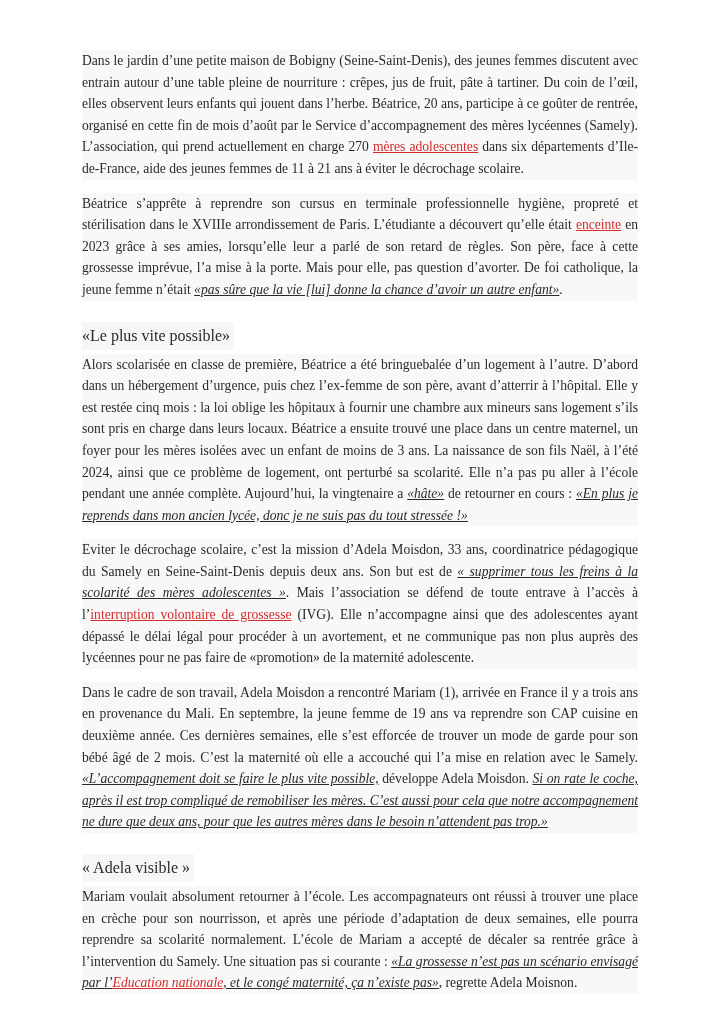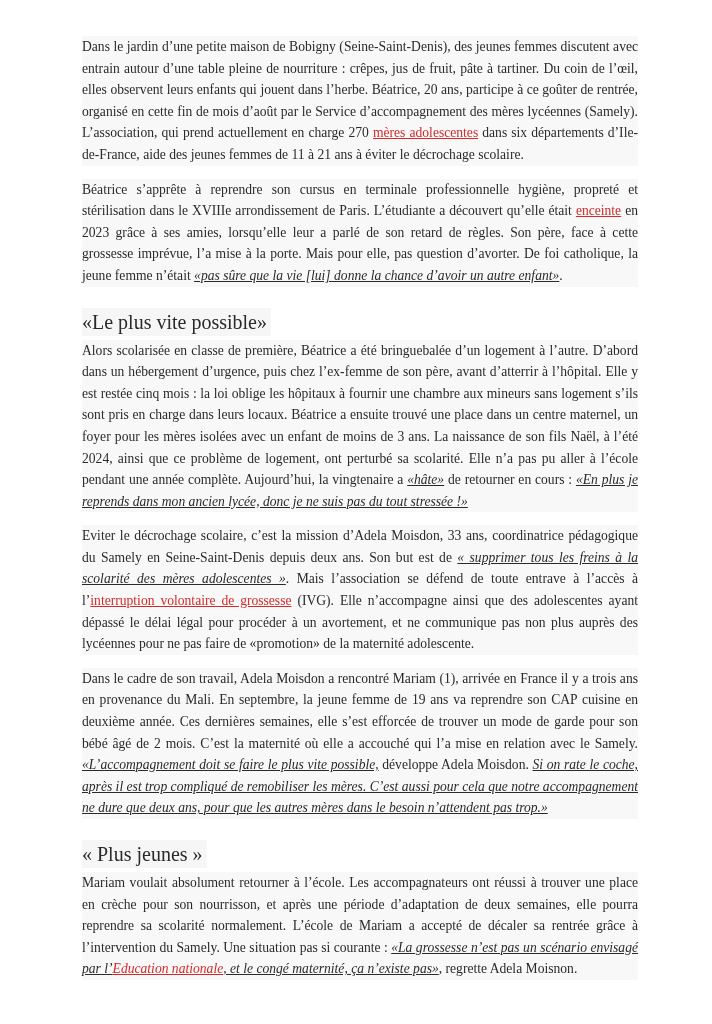--- a/index.html
+++ b/index.html
@@ -1,44 +1,44 @@
 <!DOCTYPE html>
 <html><head>
 <meta charset="utf-8">
 <style>
   html, body { margin: 0; padding: 0; background: #ffffff; }
   body { width: 712px; height: 1024px; overflow: hidden; position: relative; }
   .page {
-    position: absolute; left: 82px; top: 36px; width: 556px;
+    position: absolute; left: 82px; top: 50px; width: 556px;
     font-family: "Liberation Serif", serif;
     color: #2a2a2a; font-size: 13.6px; line-height: 21.6px;
   }
   .para { margin: 0 0 13px 0; text-align: justify; background: #f8f8f8; }
   .para span { }
   .link { color: #d42a2a; text-decoration: underline; }
   em { font-style: italic; text-decoration: underline; }
   h2 {
     font-family: "Liberation Serif", serif; font-weight: normal;
-    font-size: 20px; line-height: 28px; margin: 8px 12px 4px 0; color: #2a2a2a;
+    font-size: 16px; line-height: 28px; margin: 8px 12px 4px 0; color: #2a2a2a;
     display: inline-block; background: #f6f6f6; padding-right: 4px;
   }
   .h2wrap { margin: 0; }
 </style>
 </head>
 <body>
 
 <div class="page">
   <p class="para"><span>Dans le jardin d’une petite maison de Bobigny (Seine-Saint-Denis), des jeunes femmes discutent avec entrain autour d’une table pleine de nourriture : crêpes, jus de fruit, pâte à tartiner. Du coin de l’œil, elles observent leurs enfants qui jouent dans l’herbe. Béatrice, 20 ans, participe à ce goûter de rentrée, organisé en cette fin de mois d’août par le Service d’accompagnement des mères lycéennes (Samely). L’association, qui prend actuellement en charge 270 </span><a class="link">mères adolescentes</a><span> dans six départements d’Ile-de-France, aide des jeunes femmes de 11 à 21 ans à éviter le décrochage scolaire.</span></p>
 
   <p class="para"><span>Béatrice s’apprête à reprendre son cursus en terminale professionnelle hygiène, propreté et stérilisation dans le XVIIIe arrondissement de Paris. L’étudiante a découvert qu’elle était </span><a class="link">enceinte</a><span> en 2023 grâce à ses amies, lorsqu’elle leur a parlé de son retard de règles. Son père, face à cette grossesse imprévue, l’a mise à la porte. Mais pour elle, pas question d’avorter. De foi catholique, la jeune femme n’était </span><em>«pas sûre que la vie [lui] donne la chance d’avoir un autre enfant»</em><span>.</span></p>
 
   <div class="h2wrap"><h2>«Le plus vite possible»</h2></div>
 
   <p class="para"><span>Alors scolarisée en classe de première, Béatrice a été bringuebalée d’un logement à l’autre. D’abord dans un hébergement d’urgence, puis chez l’ex-femme de son père, avant d’atterrir à l’hôpital. Elle y est restée cinq mois : la loi oblige les hôpitaux à fournir une chambre aux mineurs sans logement s’ils sont pris en charge dans leurs locaux. Béatrice a ensuite trouvé une place dans un centre maternel, un foyer pour les mères isolées avec un enfant de moins de 3 ans. La naissance de son fils Naël, à l’été 2024, ainsi que ce problème de logement, ont perturbé sa scolarité. Elle n’a pas pu aller à l’école pendant une année complète. Aujourd’hui, la vingtenaire a </span><em>«hâte»</em><span> de retourner en cours : </span><em>«En plus je reprends dans mon ancien lycée, donc je ne suis pas du tout stressée !»</em></p>
 
   <p class="para"><span>Eviter le décrochage scolaire, c’est la mission d’Adela Moisdon, 33 ans, coordinatrice pédagogique du Samely en Seine-Saint-Denis depuis deux ans. Son but est de </span><em>« supprimer tous les freins à la scolarité des mères adolescentes »</em><span>. Mais l’association se défend de toute entrave à l’accès à l’</span><a class="link">interruption volontaire de grossesse</a><span> (IVG). Elle n’accompagne ainsi que des adolescentes ayant dépassé le délai légal pour procéder à un avortement, et ne communique pas non plus auprès des lycéennes pour ne pas faire de «promotion» de la maternité adolescente.</span></p>
 
   <p class="para"><span>Dans le cadre de son travail, Adela Moisdon a rencontré Mariam (1), arrivée en France il y a trois ans en provenance du Mali. En septembre, la jeune femme de 19 ans va reprendre son CAP cuisine en deuxième année. Ces dernières semaines, elle s’est efforcée de trouver un mode de garde pour son bébé âgé de 2 mois. C’est la maternité où elle a accouché qui l’a mise en relation avec le Samely. </span><em>«L’accompagnement doit se faire le plus vite possible,</em><span> développe Adela Moisdon. </span><em>Si on rate le coche, après il est trop compliqué de remobiliser les mères. C’est aussi pour cela que notre accompagnement ne dure que deux ans, pour que les autres mères dans le besoin n’attendent pas trop.»</em></p>
 
-  <div class="h2wrap"><h2>« Plus jeunes »</h2></div>
+  <div class="h2wrap"><h2>« Adela visible »</h2></div>
 
   <p class="para"><span>Mariam voulait absolument retourner à l’école. Les accompagnateurs ont réussi à trouver une place en crèche pour son nourrisson, et après une période d’adaptation de deux semaines, elle pourra reprendre sa scolarité normalement. L’école de Mariam a accepté de décaler sa rentrée grâce à l’intervention du Samely. Une situation pas si courante : </span><em>«La grossesse n’est pas un scénario envisagé par l’</em><a class="link" style="font-style:italic">Education nationale</a><em>, et le congé maternité, ça n’existe pas»</em><span>, regrette Adela Moisnon.</span></p>
 </div>
 
 </body></html>

